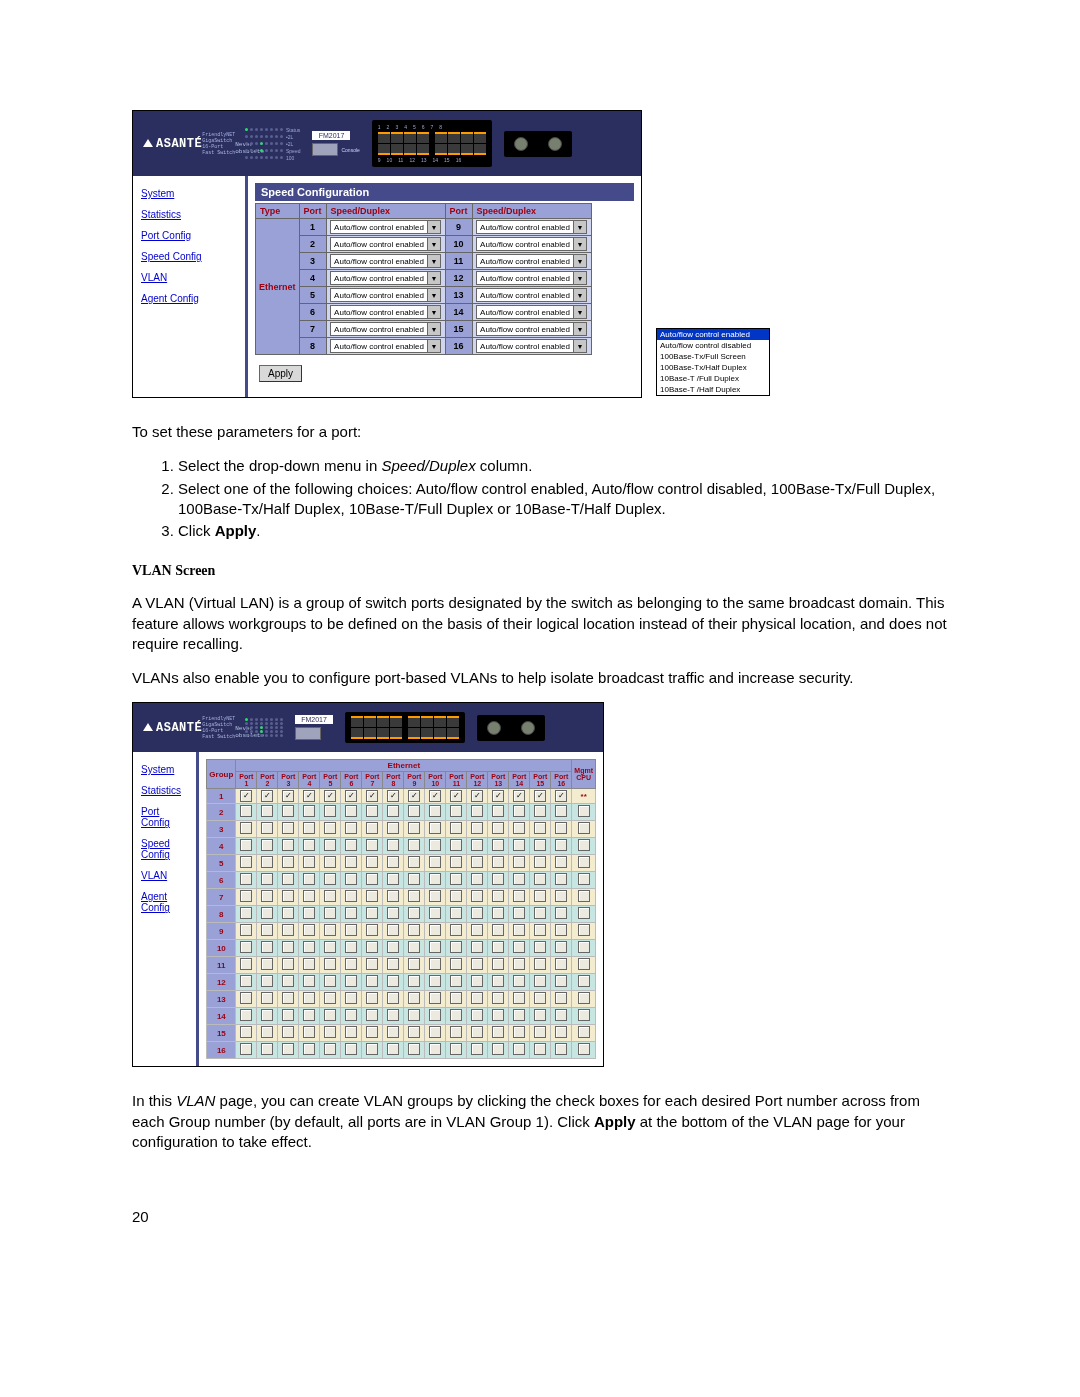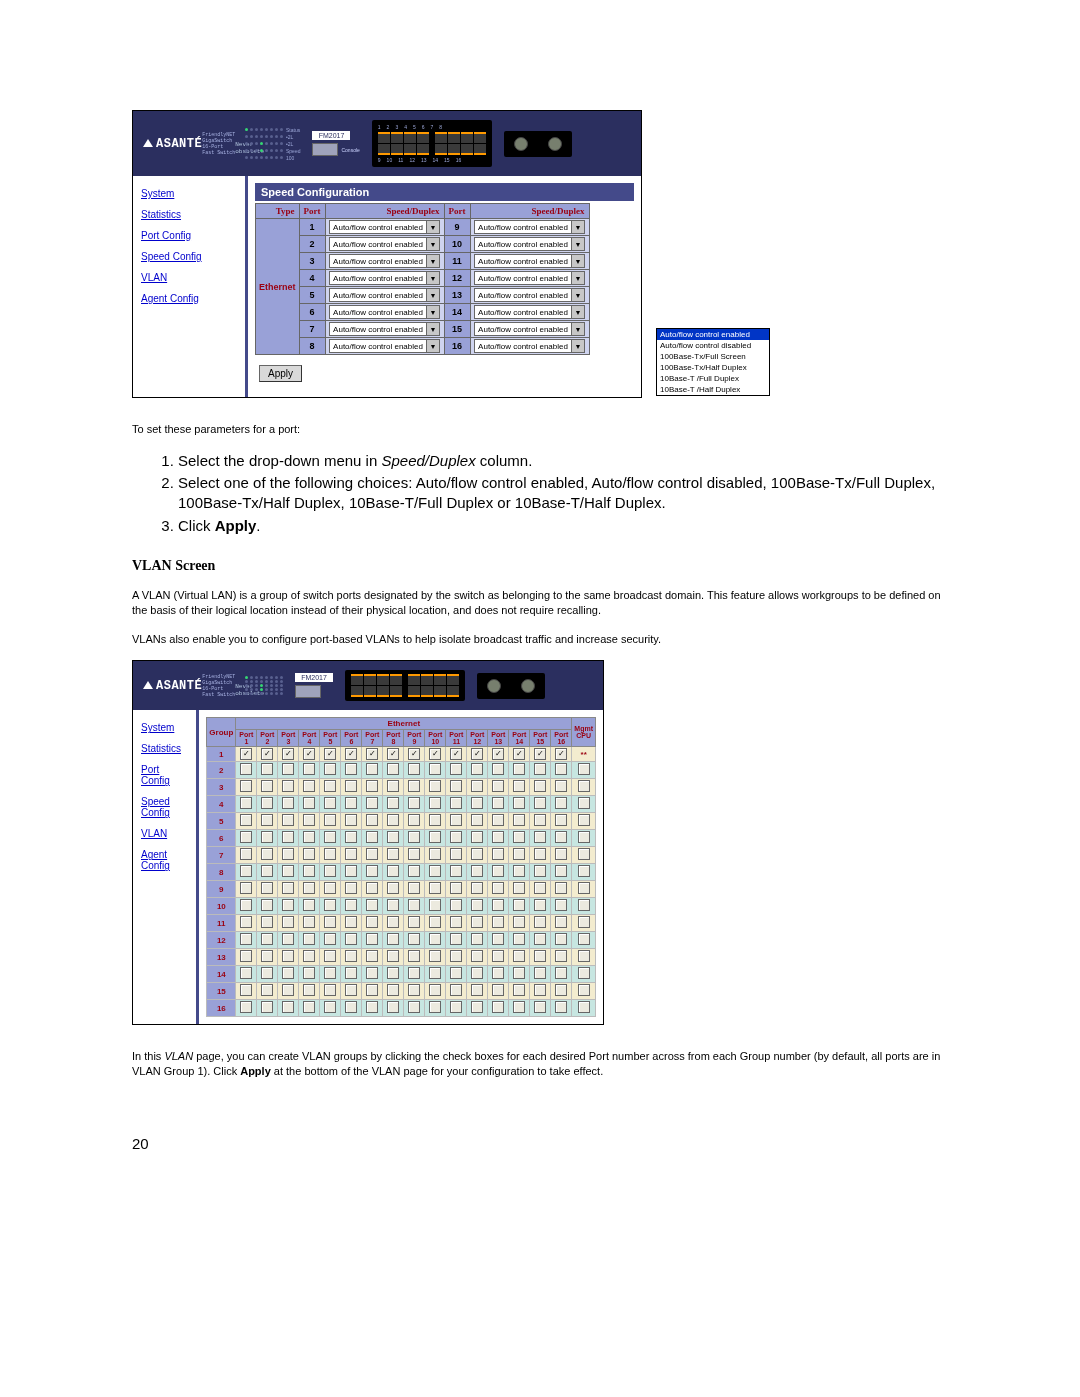--- a/index.html
+++ b/index.html
@@ -146,22 +146,21 @@
     border-collapse: collapse;
     font-size: 9px;
     margin-top: 2px;
   }
   table.speed-tbl th {
     background: #99a1d7;
     color: #9a0010;
     font-weight: bold;
     padding: 2px 4px;
     border: 1px solid #666;
-    text-align: right;
-    font-family: Liberation Serif, serif;
+    text-align: left;
   }
   table.speed-tbl td {
     border: 1px solid #666;
     padding: 1px 3px;
     background: #cfd4ef;
     text-align: center;
   }
   table.speed-tbl td.typecell {
     background: #99a1d7;
     color: #9a0010;
@@ -206,21 +205,21 @@
   .apply-btn {
     display: inline-block;
     background: #d9d9d9;
     border: 1px solid #666;
     border-right-color: #333;
     border-bottom-color: #333;
     font-size: 10px;
     padding: 2px 8px;
     margin: 10px 0 0 4px;
   }
-  .body-text { font-size: 11px; line-height: 1.35; margin: 14px 0; }
+  .body-text { font-size: 15px; line-height: 1.35; margin: 14px 0; }
   ol.steps { margin: 4px 0 22px 46px; padding: 0; }
   ol.steps li { margin: 2px 0; font-size: 15px; line-height: 1.35; }
   .h3 { font-weight: bold; font-size: 14px; margin: 18px 0 10px 0; font-family: Liberation Serif, serif; }
   .italic { font-style: italic; }
   .bold { font-weight: bold; }
 
   
   .vlan-panel .panel-title { font-size: 11px; }
   table.vlan-tbl {
     border-collapse: collapse;

